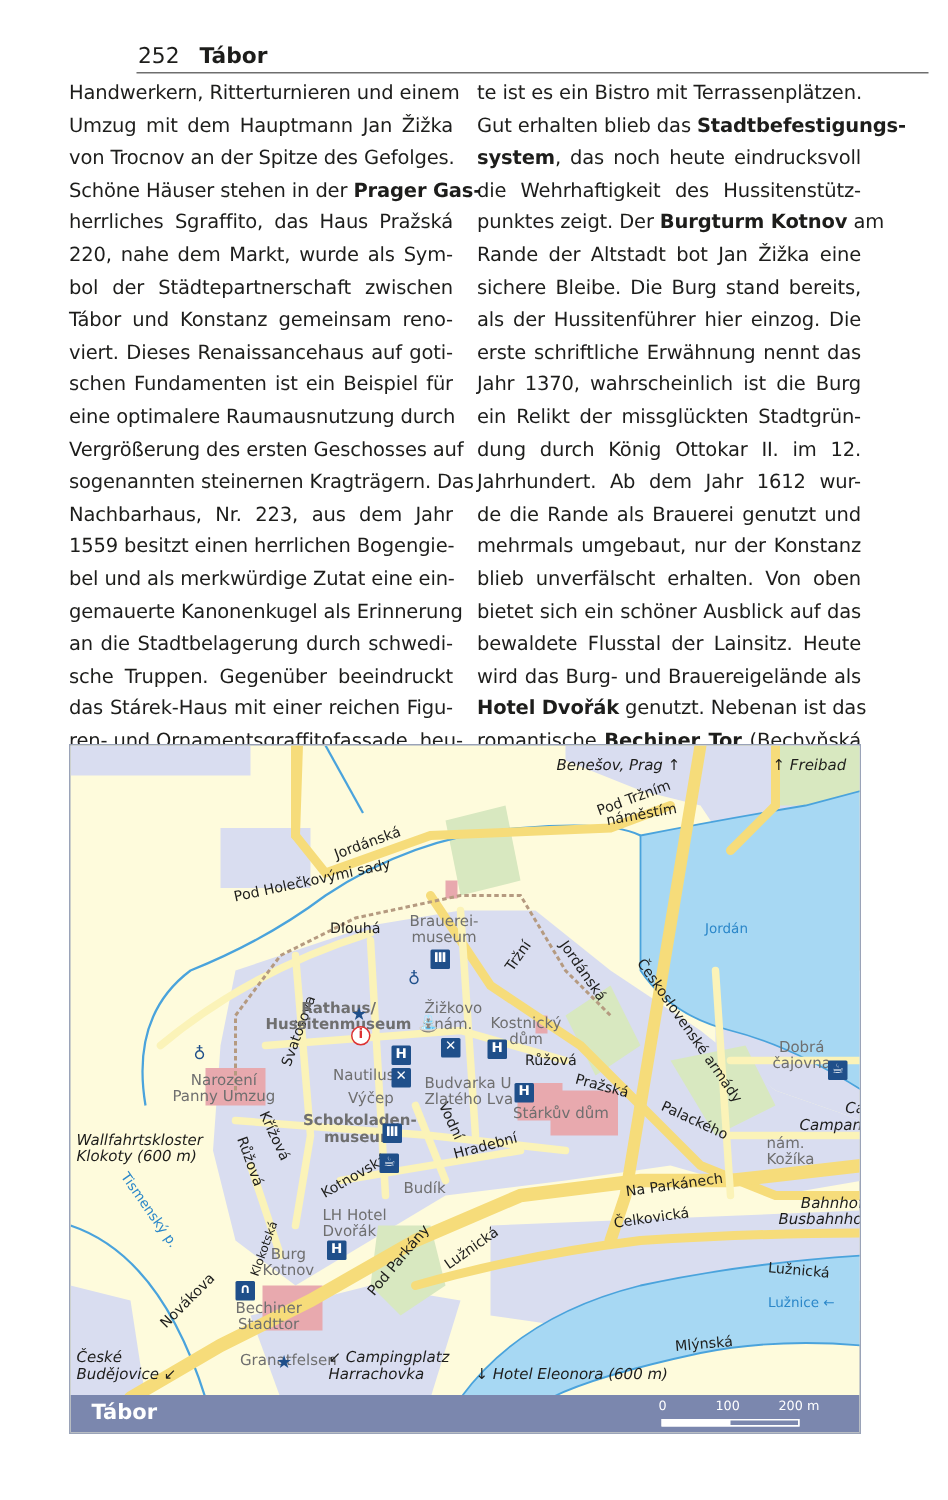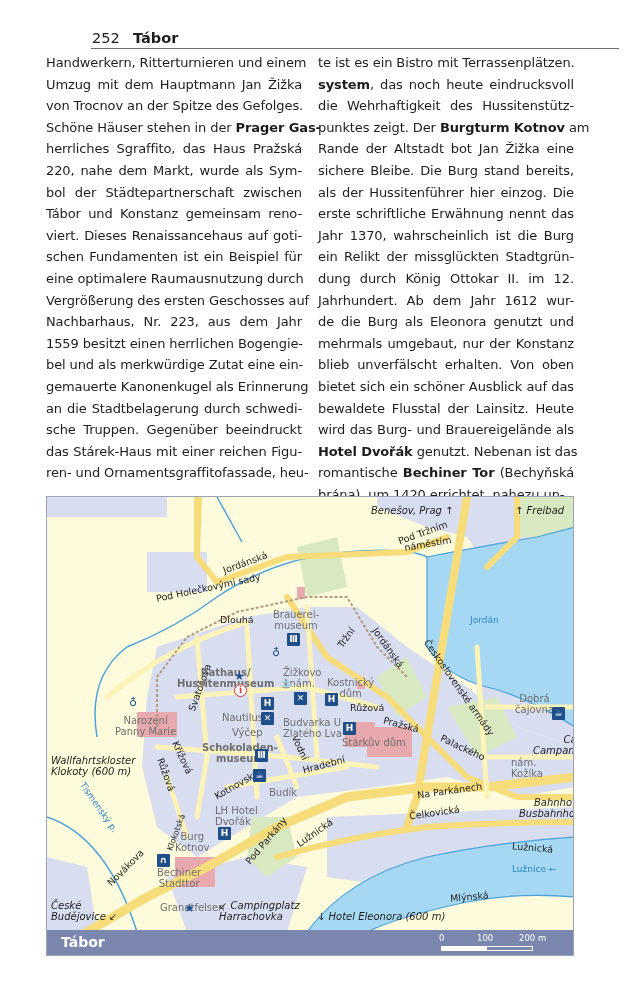--- a/index.html
+++ b/index.html
@@ -43,43 +43,45 @@
     <span class="line">von Trocnov an der Spitze des Gefolges.</span>
     <span class="line">Schöne Häuser stehen in der <b>Prager Gas-</b></span>
     <span class="line">herrliches Sgraffito, das Haus Pražská</span>
     <span class="line">220, nahe dem Markt, wurde als Sym-</span>
     <span class="line">bol der Städtepartnerschaft zwischen</span>
     <span class="line">Tábor und Konstanz gemeinsam reno-</span>
     <span class="line">viert. Dieses Renaissancehaus auf goti-</span>
     <span class="line">schen Fundamenten ist ein Beispiel für</span>
     <span class="line">eine optimalere Raumausnutzung durch</span>
     <span class="line">Vergrößerung des ersten Geschosses auf</span>
+    <span class="line">sogenannten steinernen Kragträgern. Das</span>
     <span class="line">Nachbarhaus, Nr. 223, aus dem Jahr</span>
     <span class="line">1559 besitzt einen herrlichen Bogengie-</span>
     <span class="line">bel und als merkwürdige Zutat eine ein-</span>
     <span class="line">gemauerte Kanonenkugel als Erinnerung</span>
     <span class="line">an die Stadtbelagerung durch schwedi-</span>
     <span class="line">sche Truppen. Gegenüber beeindruckt</span>
     <span class="line">das Stárek-Haus mit einer reichen Figu-</span>
     <span class="line last">ren- und Ornamentsgraffitofassade, heu-</span>
   </div>
 <div class="col right" id="col-right">
     <span class="line">te ist es ein Bistro mit Terrassenplätzen.</span>
+    <span class="line">Gut erhalten blieb das <b>Stadtbefestigungs-</b></span>
     <span class="line"><b>system</b>, das noch heute eindrucksvoll</span>
     <span class="line">die Wehrhaftigkeit des Hussitenstütz-</span>
     <span class="line">punktes zeigt. Der <b>Burgturm Kotnov</b> am</span>
     <span class="line">Rande der Altstadt bot Jan Žižka eine</span>
     <span class="line">sichere Bleibe. Die Burg stand bereits,</span>
     <span class="line">als der Hussitenführer hier einzog. Die</span>
     <span class="line">erste schriftliche Erwähnung nennt das</span>
     <span class="line">Jahr 1370, wahrscheinlich ist die Burg</span>
     <span class="line">ein Relikt der missglückten Stadtgrün-</span>
     <span class="line">dung durch König Ottokar II. im 12.</span>
     <span class="line">Jahrhundert. Ab dem Jahr 1612 wur-</span>
-    <span class="line">de die Burg als Eleonora genutzt und</span>
+    <span class="line">de die Rande als Brauerei genutzt und</span>
     <span class="line">mehrmals umgebaut, nur der Konstanz</span>
     <span class="line">blieb unverfälscht erhalten. Von oben</span>
     <span class="line">bietet sich ein schöner Ausblick auf das</span>
     <span class="line">bewaldete Flusstal der Lainsitz. Heute</span>
     <span class="line">wird das Burg- und Brauereigelände als</span>
     <span class="line"><b>Hotel Dvořák</b> genutzt. Nebenan ist das</span>
     <span class="line">romantische <b>Bechiner Tor</b> (Bechyňská</span>
     <span class="line last">brána), um 1420 errichtet, nahezu un-</span>
   </div>
 
@@ -178,21 +180,21 @@
   <span class="map-label water" style="left:22px;top:305px;transform:rotate(55deg);">Tismenský p.</span>
 
   <span class="map-label water" style="left:423px;top:118px;">Jordán</span>
   <span class="map-label water" style="left:465px;top:367px;">Lužnice ←</span>
 
   <span class="map-label gray center" style="left:226px;top:112px;"><span>Brauerei-</span><br><span>museum</span></span>
   <div class="poi" style="left:240px;top:136px;">Ⅲ</div>
   <span class="map-label gray center" style="left:130px;top:170px;font-weight:bold;"><span>Rathaus/</span><br><span>Hussitenmuseum</span></span>
   <span class="map-label gray center" style="left:236px;top:170px;"><span>Žižkovo</span><br><span>nám.</span></span>
   <span class="map-label gray center" style="left:280px;top:180px;"><span>Kostnický</span><br><span>dům</span></span>
-  <span class="map-label gray center" style="left:68px;top:218px;"><span>Narození</span><br><span>Panny Marie</span></span>
+  <span class="map-label gray center" style="left:68px;top:218px;"><span>Narození</span><br><span>Panny Umzug</span></span>
   <span class="map-label gray" style="left:175px;top:215px;">Nautilus</span>
   <span class="map-label gray" style="left:185px;top:230px;">Výčep</span>
   <span class="map-label gray" style="left:236px;top:220px;"><span>Budvarka U</span><br><span>Zlatého Lva</span></span>
   <span class="map-label gray" style="left:295px;top:240px;">Stárkův dům</span>
   <span class="map-label gray center" style="left:155px;top:245px;font-weight:bold;"><span>Schokoladen-</span><br><span>museum</span></span>
   <span class="map-label gray" style="left:222px;top:290px;">Budík</span>
   <span class="map-label gray" style="left:168px;top:308px;"><span>LH Hotel</span><br><span>Dvořák</span></span>
   <span class="map-label gray center" style="left:128px;top:334px;"><span>Burg</span><br><span>Kotnov</span></span>
   <span class="map-label gray center" style="left:110px;top:370px;"><span>Bechiner</span><br><span>Stadttor</span></span>
   <span class="map-label gray" style="left:113px;top:405px;">Granatfelsen</span>

